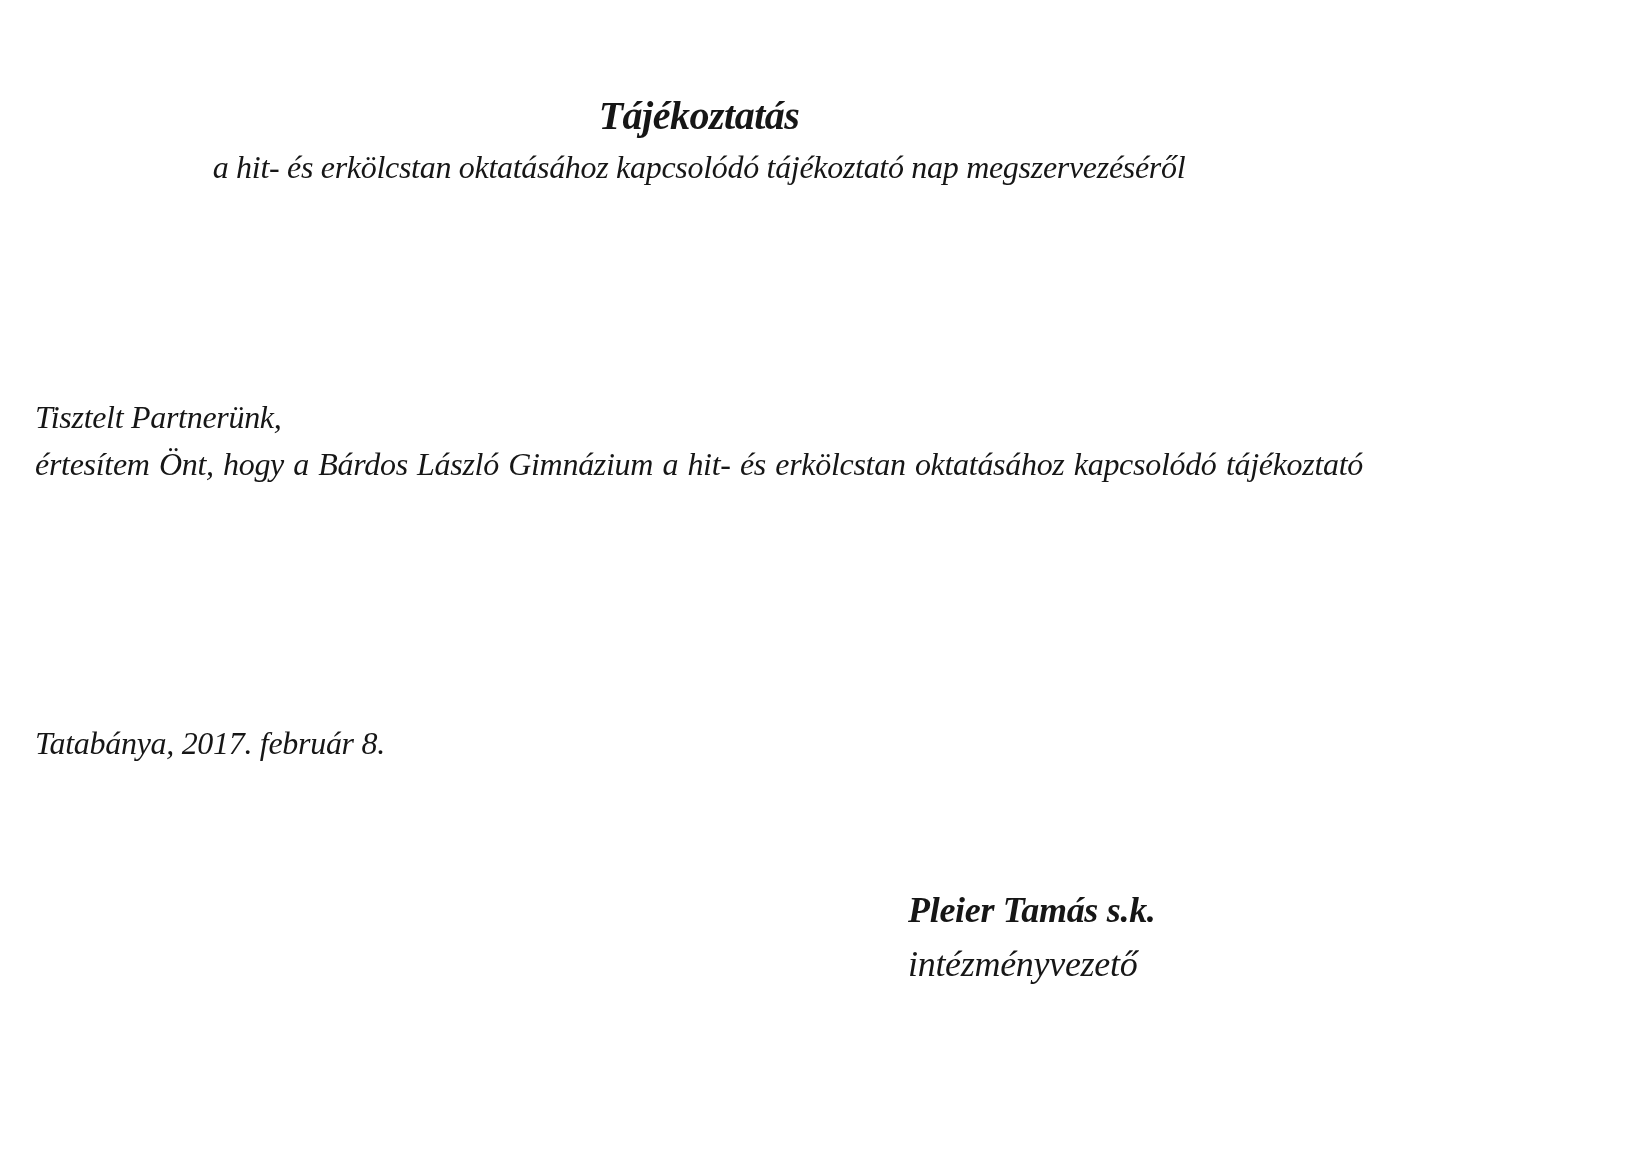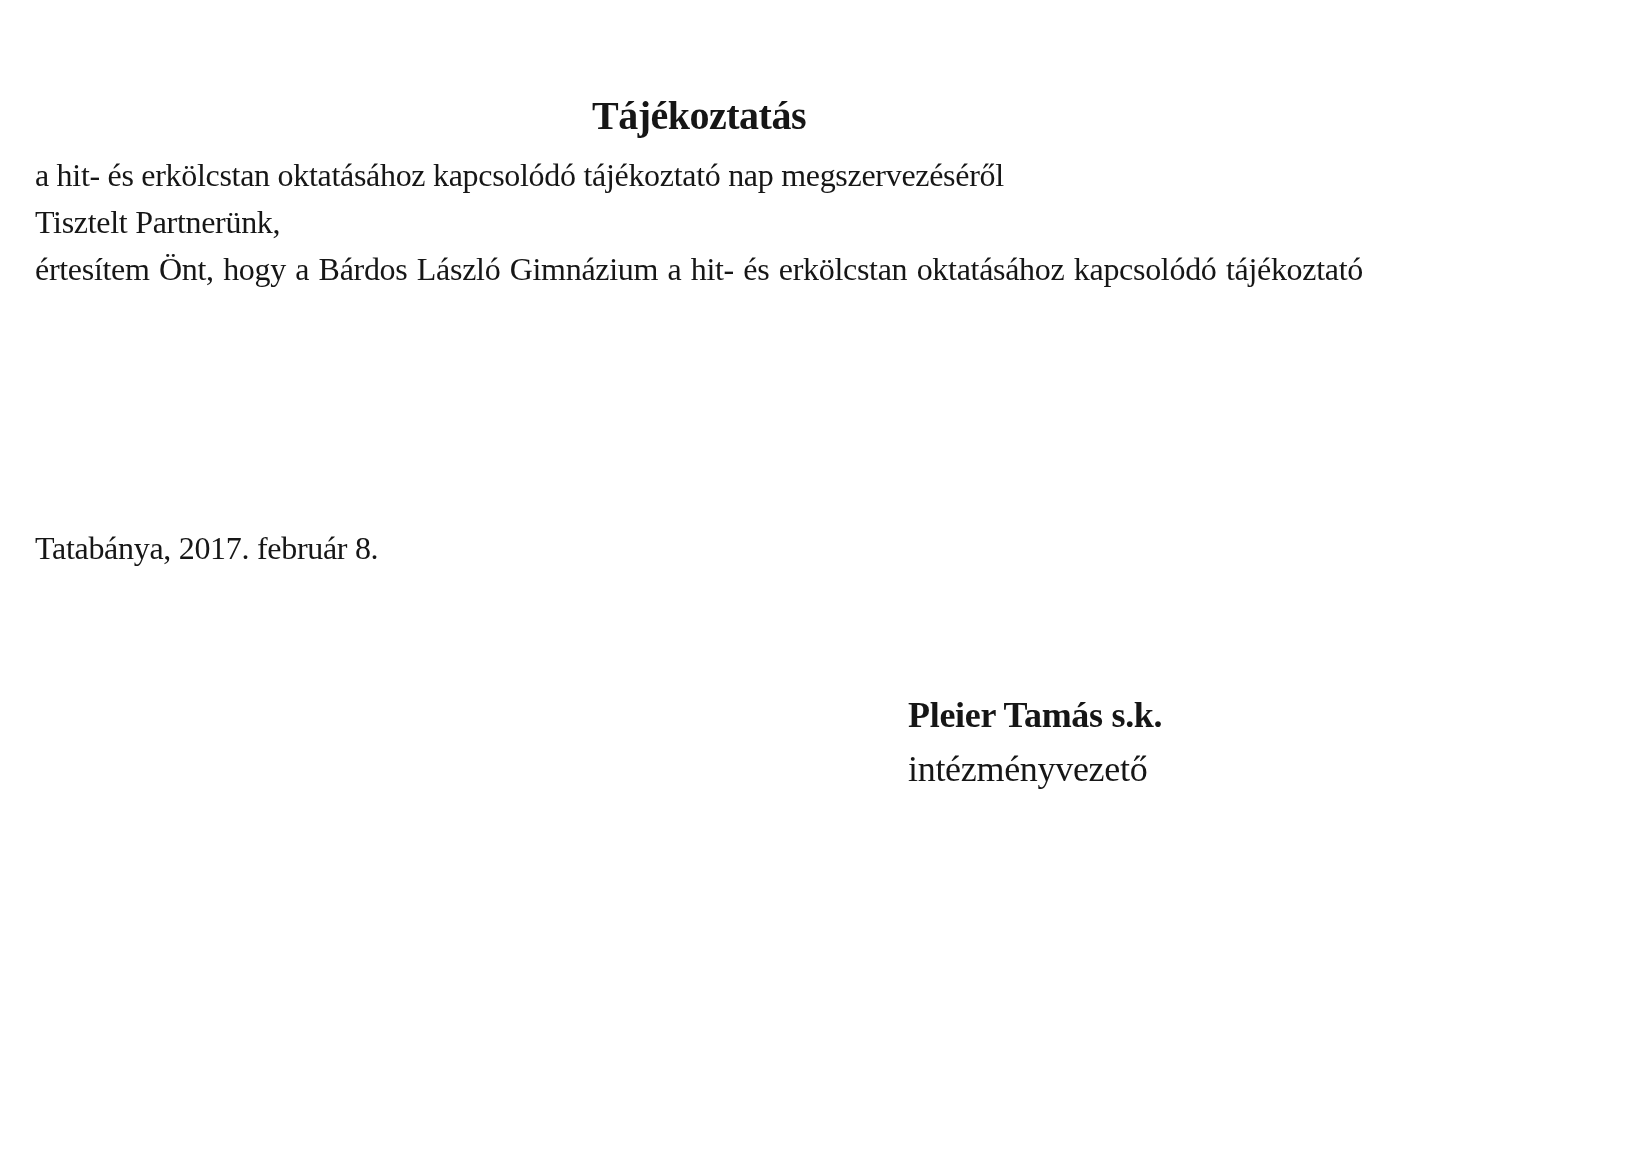--- a/index.html
+++ b/index.html
@@ -9,36 +9,39 @@
     position: relative;
     width: 1376px;
     height: 1164px;
     background: #ffffff;
     color: #161616;
     font-family: "Liberation Serif", "DejaVu Serif", serif;
     font-size: 32px;
     line-height: 47px;
     padding: 92px 13px 0 35px;
     overflow: hidden;
+    font-style: italic;
   }
 
   .doc-title {
     text-align: center;
     font-size: 40px;
     font-weight: bold;
     line-height: 48px;
     letter-spacing: -0.5px;
   }
 
   .doc-subtitle {
-    margin-top: 12px;
+    text-align: center;
+    margin-top: 4px;
     letter-spacing: -0.3px;
   }
 
   .body-paragraph {
+    margin-top: 203px;
   }
 
   .body-line {
     letter-spacing: -0.3px;
   }
 
   .body-line.justified {
     text-align: justify;
     text-align-last: justify;
   }

